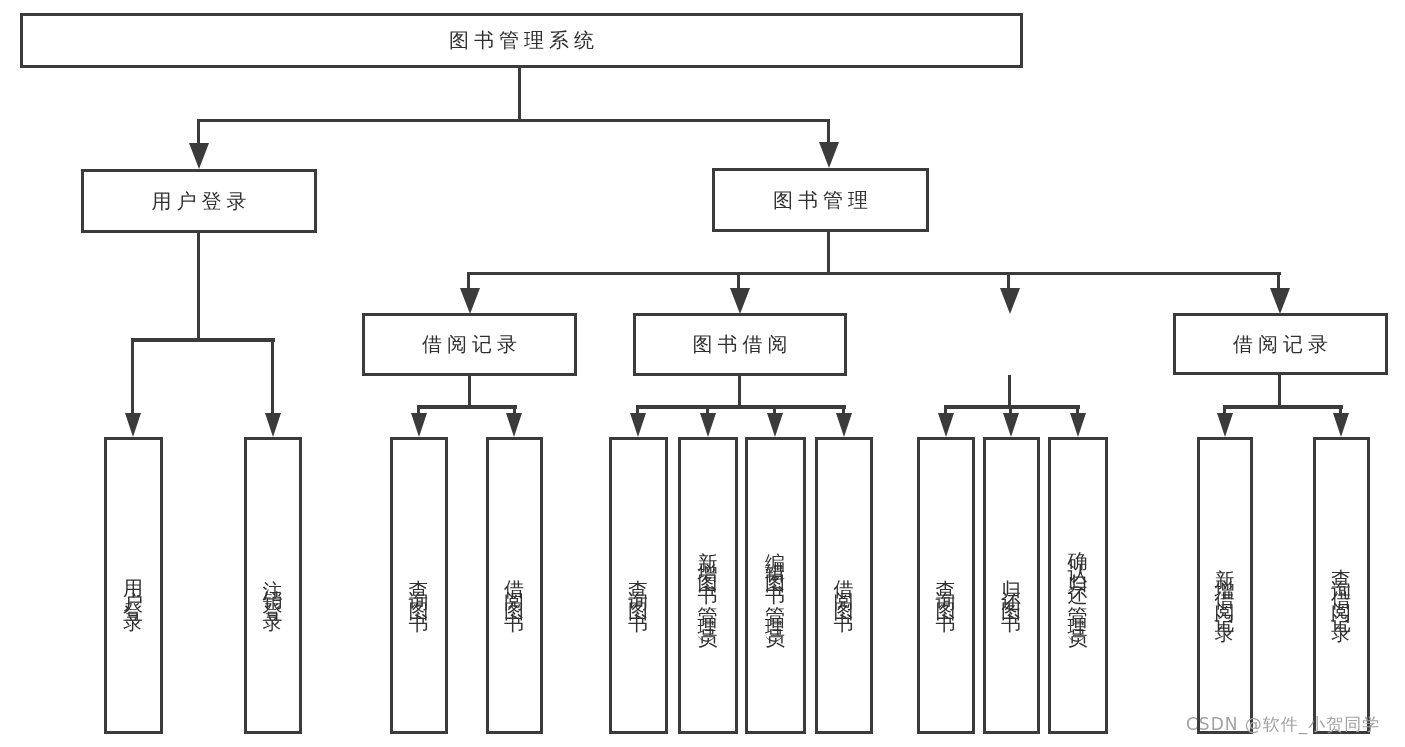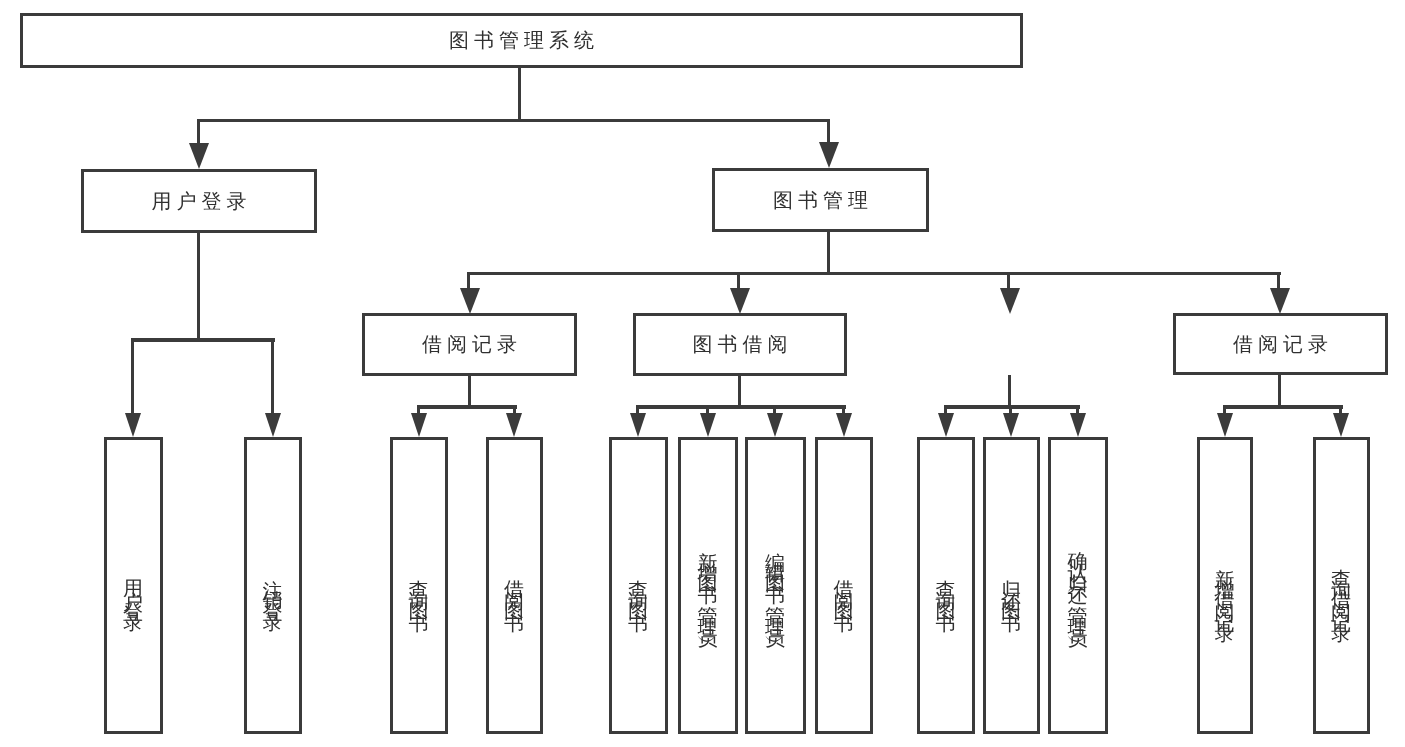--- a/index.html
+++ b/index.html
@@ -193,14 +193,15 @@
     <span class="leaf-label">确认归还（管理员）</span>
   </div>
 
   <div class="leaf" style="left:1197px; top:437px; width:56px; height:297px;">
     <span class="leaf-label">新增借阅记录</span>
   </div>
   <div class="leaf" style="left:1313px; top:437px; width:57px; height:297px;">
     <span class="leaf-label">查询借阅记录</span>
   </div>
 
+  <div class="watermark">CSDN @软件_小贺同学</div>
 
 </div>
 
 </body></html>

